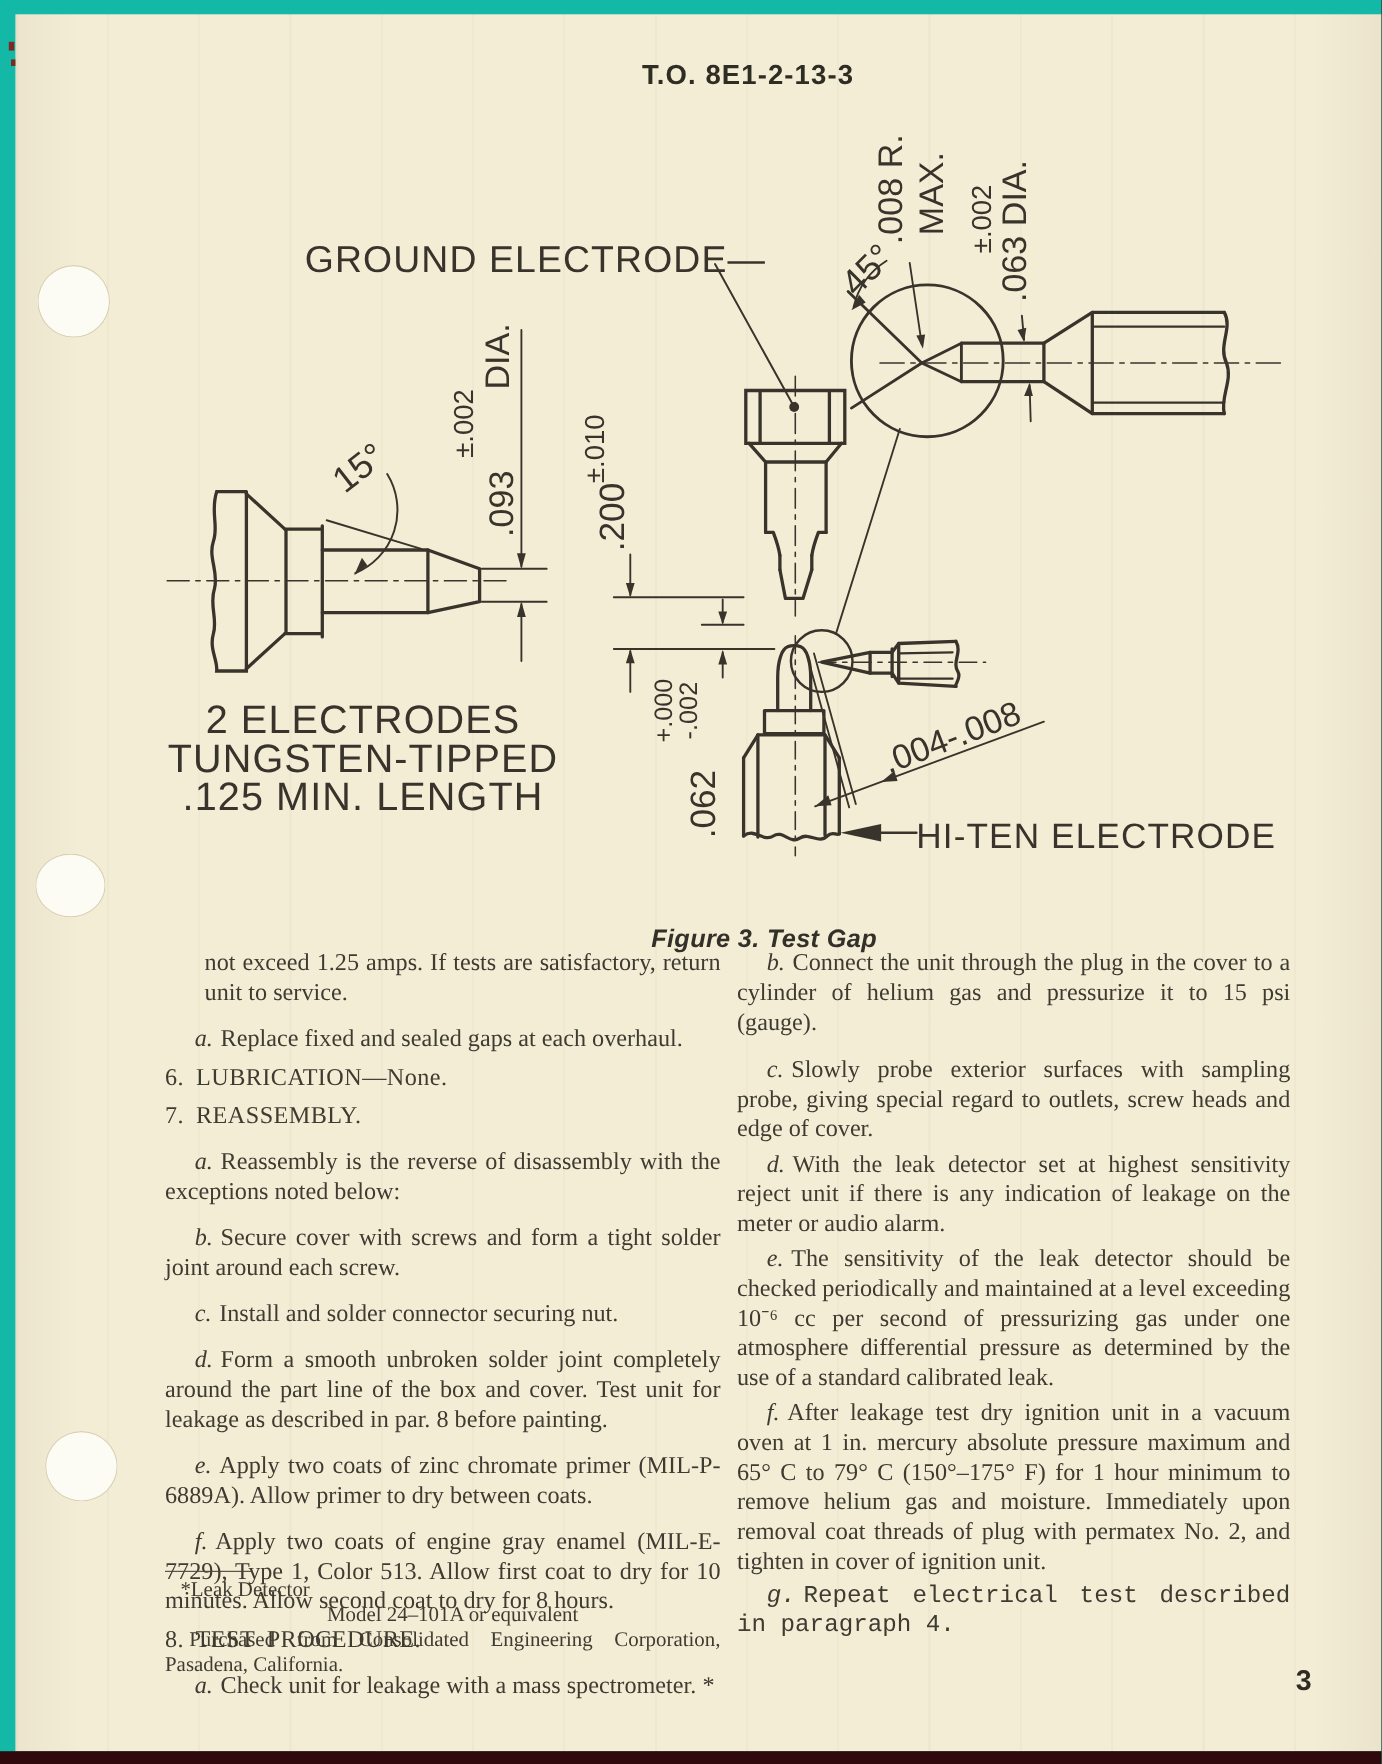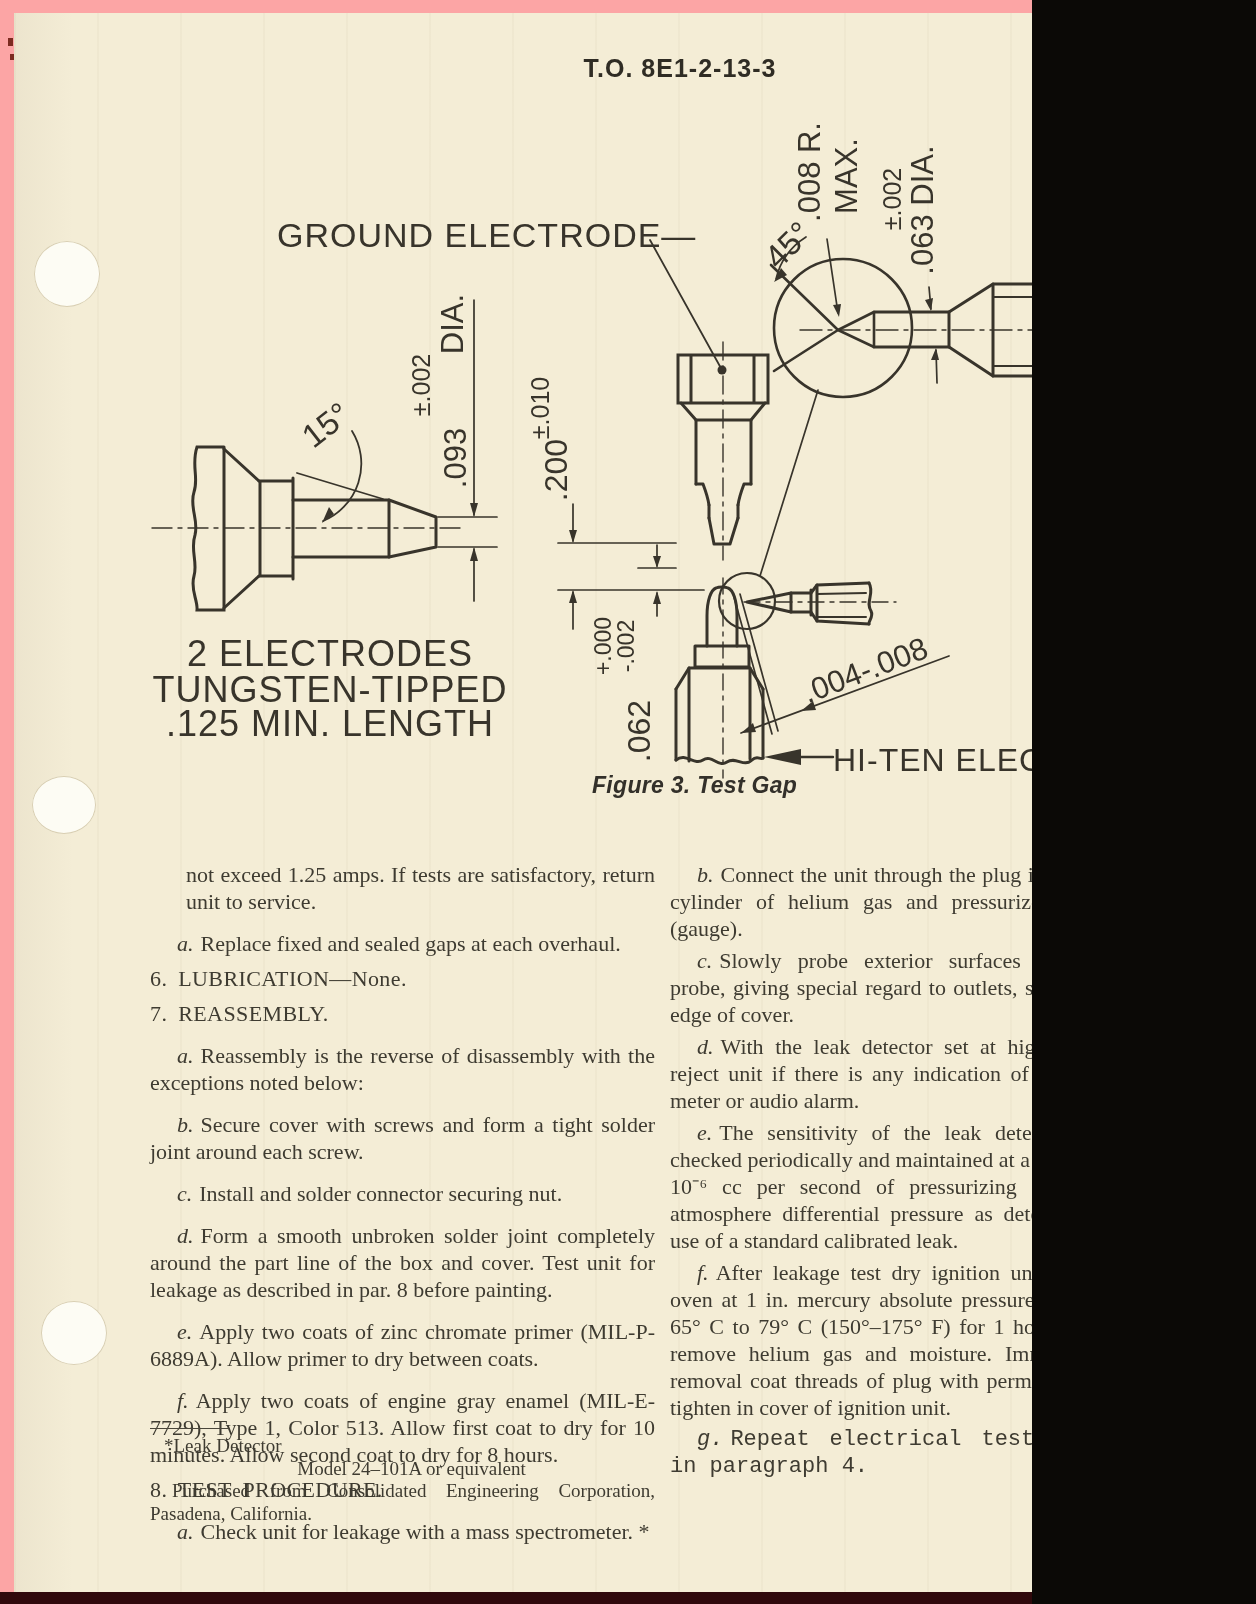--- a/index.html
+++ b/index.html
@@ -1,31 +1,31 @@
 <!DOCTYPE html>
 <html><head>
 <meta charset="utf-8">
 <style>
   html,body{margin:0;padding:0;background:#0b0906;}
-  #scan{position:relative;width:1032px;height:1604px;background:#fca5a5;overflow:hidden;
+  #scan{position:relative;width:1256px;height:1604px;background:#14b8a6;overflow:hidden;
         font-family:"Liberation Serif",serif;}
   #paper{position:absolute;left:14px;top:13px;right:0;bottom:12px;background:#f4edd6;
          background-image:
            repeating-linear-gradient(90deg, rgba(120,100,60,.04) 0 2px, rgba(0,0,0,0) 2px 83px),
            linear-gradient(90deg, rgba(90,70,40,.05), rgba(0,0,0,0) 60px, rgba(0,0,0,0) 1180px, rgba(90,70,40,.06));}
   .hole{position:absolute;background:#fdfcf4;border-radius:50%;box-shadow:inset 0 0 0 1px #d9cfb2;}
   #bottom-strip{position:absolute;left:0;right:0;bottom:0;height:12px;background:#30090c;}
   .speck{position:absolute;background:#7c2a20;}
 
   .hdr{position:absolute;left:490px;top:54px;width:380px;text-align:center;
        font-family:"Liberation Sans",sans-serif;font-weight:bold;font-size:25px;
        letter-spacing:1px;color:#2f2c24;}
   .pageno{position:absolute;left:1178px;top:1512px;font-family:"Liberation Sans",sans-serif;
        font-weight:bold;font-size:26px;color:#2f2c24;}
-  .caption{position:absolute;left:592px;top:772px;font-family:"Liberation Sans",sans-serif;
+  .caption{position:absolute;left:592px;top:840px;font-family:"Liberation Sans",sans-serif;
        font-style:italic;font-weight:bold;font-size:23px;color:#33302a;letter-spacing:.3px;}
 
   .col{position:absolute;width:505px;font-size:22px;line-height:27px;color:#3e3b31;
        text-align:justify;}
   .col p{margin:0;}
   p.cont{text-indent:0;margin-left:36px;}
   p.item{text-indent:27px;margin-top:15px;}
   p.sec{margin-top:8px;letter-spacing:.4px;word-spacing:5px;}
   .marker{font-style:italic;padding-right:7px;}
 
@@ -198,21 +198,21 @@
     <p class="item"><span class="marker">c.</span><span>Install and solder connector securing nut.</span></p>
     <p class="item"><span class="marker">d.</span><span>Form a smooth unbroken solder joint completely around the part line of the box and cover. Test unit for leakage as described in par. 8 before painting.</span></p>
     <p class="item"><span class="marker">e.</span><span>Apply two coats of zinc chromate primer (MIL-P-6889A). Allow primer to dry between coats.</span></p>
     <p class="item"><span class="marker">f.</span><span>Apply two coats of engine gray enamel (MIL-E-7729), Type 1, Color 513. Allow first coat to dry for 10 minutes. Allow second coat to dry for 8 hours.</span></p>
     <p class="sec"><span>8. TEST PROCEDURE.</span></p>
     <p class="item"><span class="marker">a.</span><span>Check unit for leakage with a mass spectrometer. *</span></p>
   </div>
 
   <div class="col" style="left:670px;top:861px;width:503px;">
     <p class="item" style="margin-top:0;"><span class="marker">b.</span><span>Connect the unit through the plug in the cover to a cylinder of helium gas and pressurize it to 15 psi (gauge).</span></p>
-    <p class="item" style="margin-top:5px;"><span class="marker">c.</span><span>Slowly probe exterior surfaces with sampling probe, giving special regard to outlets, screw heads and edge of cover.</span></p>
+    <p class="item" style="margin-top:16px;"><span class="marker">c.</span><span>Slowly probe exterior surfaces with sampling probe, giving special regard to outlets, screw heads and edge of cover.</span></p>
     <p class="item" style="margin-top:5px;"><span class="marker">d.</span><span>With the leak detector set at highest sensitivity reject unit if there is any indication of leakage on the meter or audio alarm.</span></p>
     <p class="item" style="margin-top:5px;"><span class="marker">e.</span><span>The sensitivity of the leak detector should be checked periodically and maintained at a level exceeding 10⁻⁶ cc per second of pressurizing gas under one atmosphere differential pressure as determined by the use of a standard calibrated leak.</span></p>
     <p class="item" style="margin-top:5px;"><span class="marker">f.</span><span>After leakage test dry ignition unit in a vacuum oven at 1 in. mercury absolute pressure maximum and 65° C to 79° C (150°–175° F) for 1 hour minimum to remove helium gas and moisture. Immediately upon removal coat threads of plug with permatex No. 2, and tighten in cover of ignition unit.</span></p>
     <p class="item" style="margin-top:5px;font-family:Liberation Mono, monospace;"><span class="marker">g.</span><span>Repeat electrical test described in paragraph 4.</span></p>
   </div>
 
   <div id="footnote">
     <div id="fn-rule"></div>
     <div class="fn1">*Leak Detector</div>
     <div class="fn2">Model 24–101A or equivalent</div>

